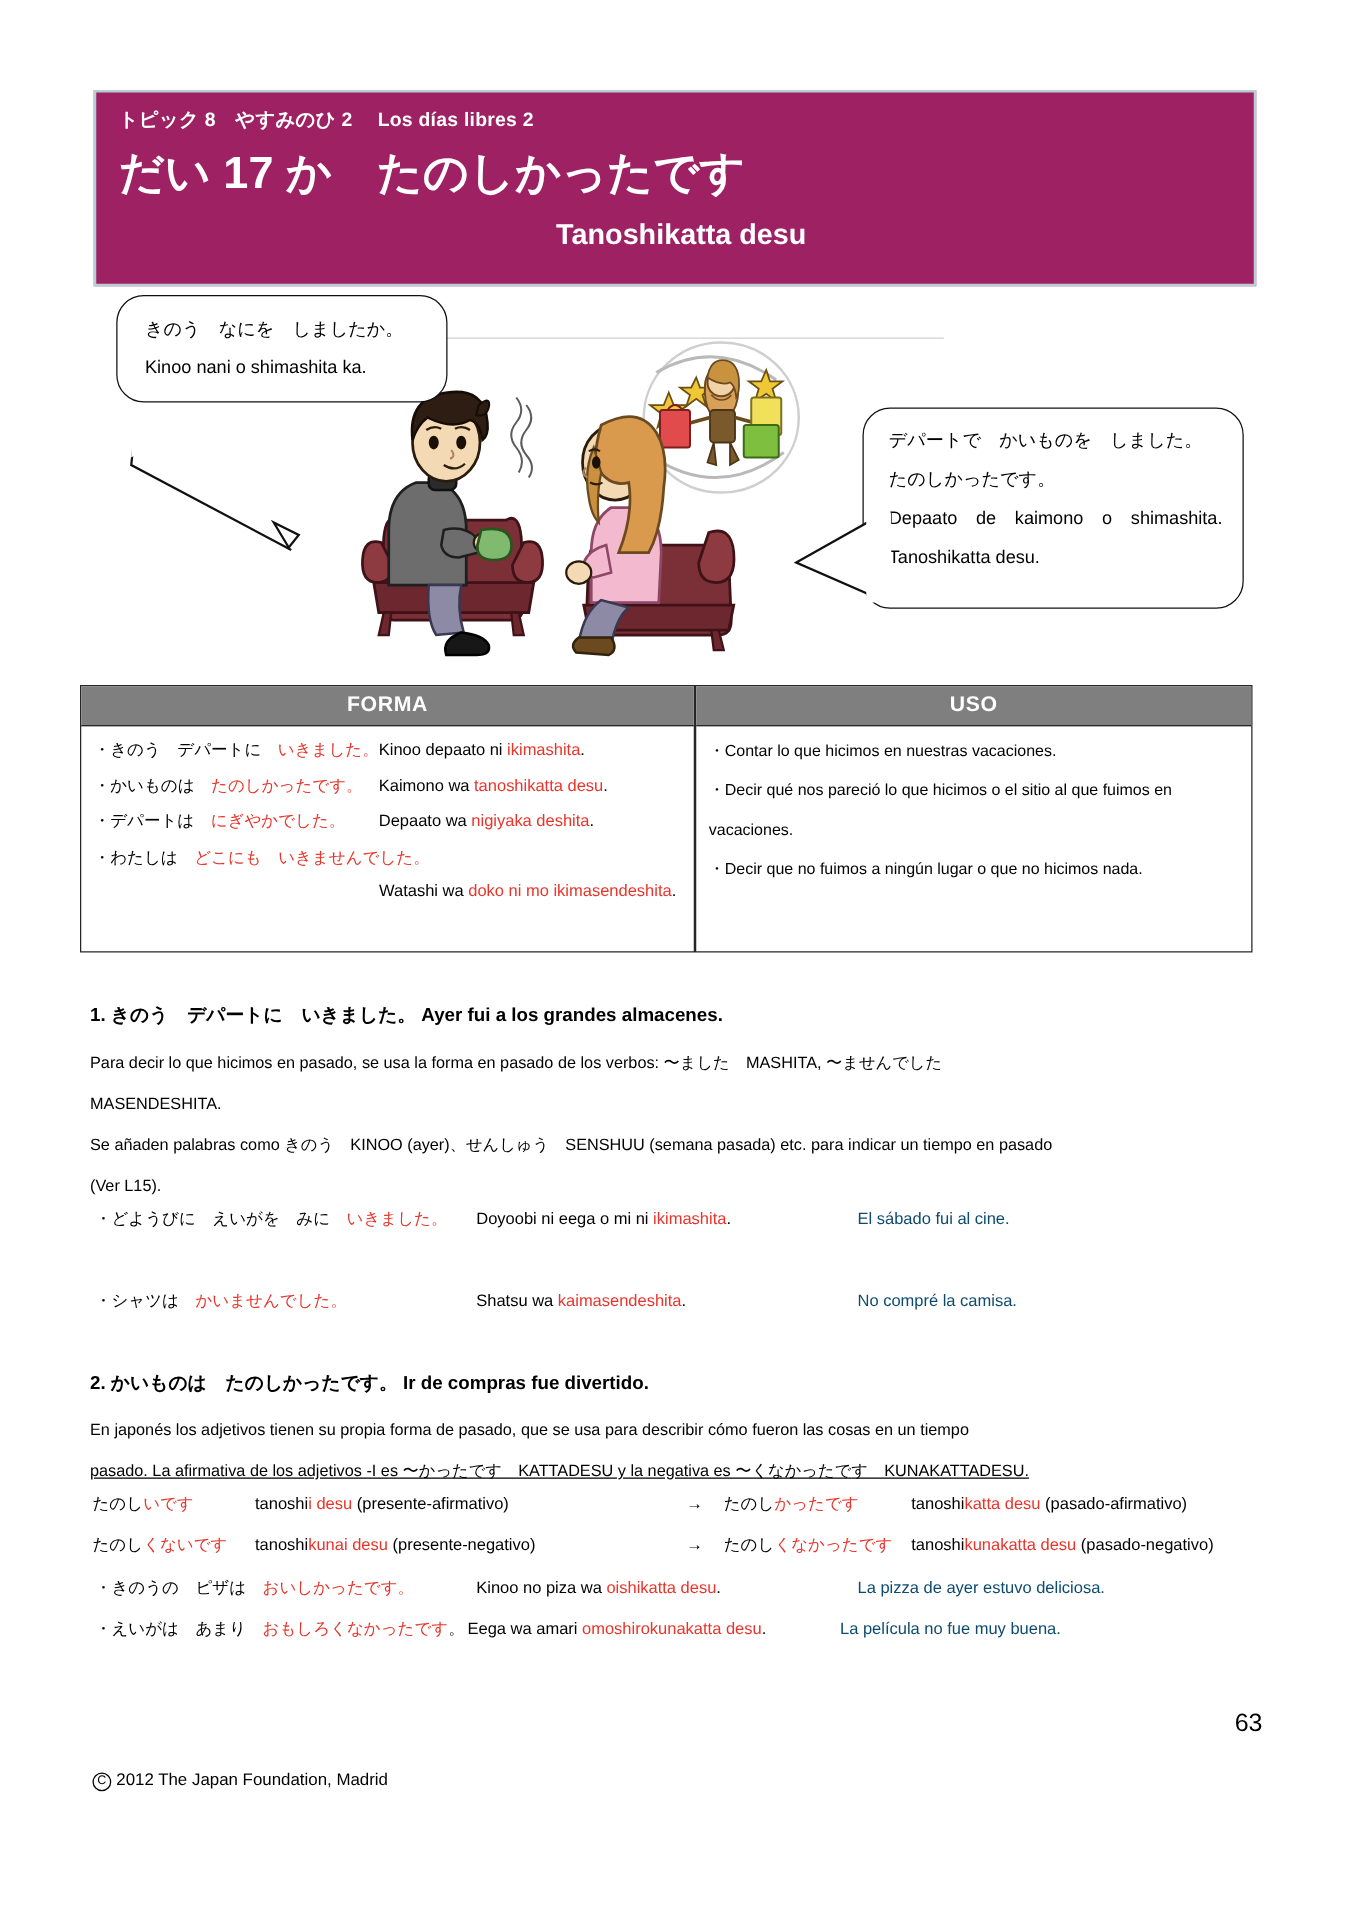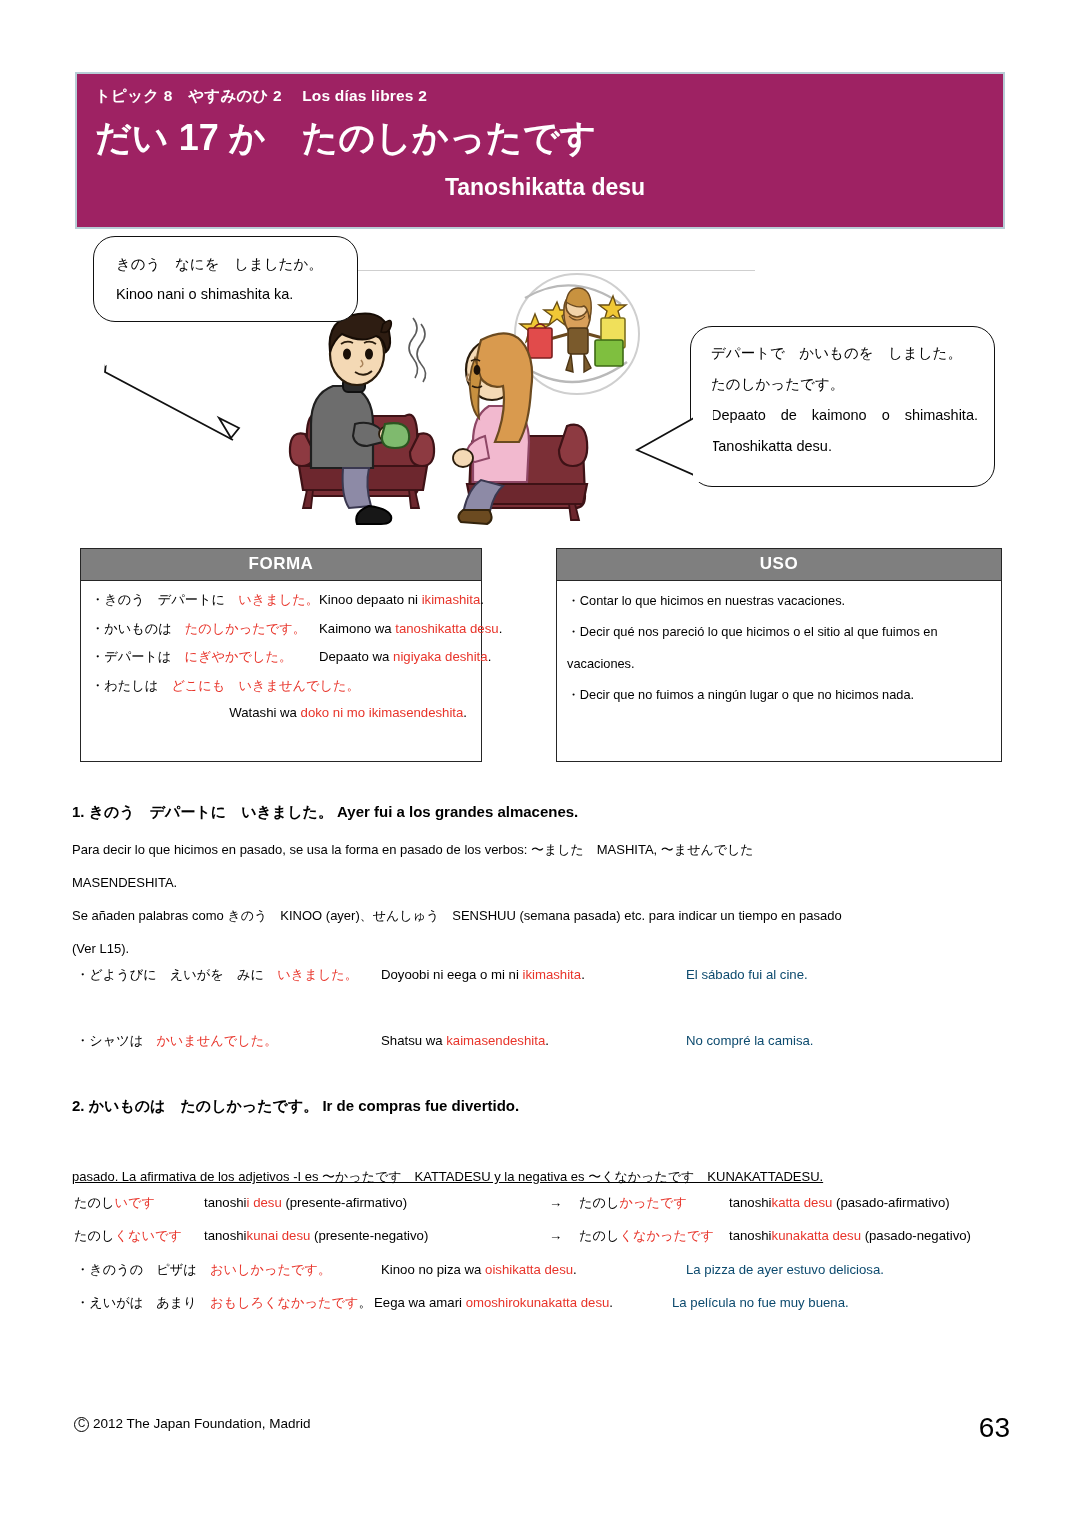--- a/index.html
+++ b/index.html
@@ -146,21 +146,21 @@
     font-size: 13.2px;
     line-height: 1.1;
     margin-bottom: 14px;
     white-space: nowrap;
   }
   .tbl-row:last-child { margin-bottom: 0; }
   .jp-col { display: inline-block; width: 228px; vertical-align: top; }
   .rom-col { display: inline-block; vertical-align: top; }
   .rom-wide { display: block; text-align: right; padding-right: 6px; margin-top: 13px; }
 
-  #forma { left: 80px; top: 548px; width: 402px; height: 214px; }
+  #forma { left: 64px; top: 548px; width: 492px; height: 214px; }
   #uso   { left: 556px; top: 548px; width: 446px; height: 214px; }
 
   #uso .uso-line {
     font-size: 12.8px;
     line-height: 1.2;
     margin-bottom: 16px;
   }
   #uso .uso-cont { margin-left: 0; margin-bottom: 16px; }
 
   
@@ -200,22 +200,22 @@
   .footer-copy {
     position: absolute;
     left: 74px;
     top: 1416px;
     font-size: 13.5px;
     white-space: nowrap;
   }
   .footer-page {
     position: absolute;
     right: 70px;
-    top: 1412px;
-    font-size: 28px;
+    top: 1368px;
+    font-size: 20px;
   }
   .cmark {
     display: inline-block;
     border: 1.1px solid #000;
     border-radius: 50%;
     width: 13px; height: 13px;
     line-height: 12px;
     text-align: center;
     font-size: 10px;
     margin-right: 4px;
@@ -404,20 +404,21 @@
 
 
   <div class="ex" style="left:76px; top:1032px;">
     <span class="c1"><span>・シャツは　</span><span class="red">かいませんでした。</span></span><span class="c2"><span>Shatsu wa </span><span class="red">kaimasendeshita</span><span>.</span></span><span class="c3">No compré la camisa.</span>
   </div>
 
   <div class="sec-head" style="left:72px; top:1097px;">
     <span>2.  かいものは　たのしかったです。</span><span> Ir de compras fue divertido.</span>
   </div>
 
+  <div class="para" style="left:72px; top:1127px; width:935px;">En japonés los adjetivos tienen su propia forma de pasado, que se usa para describir cómo fueron las cosas en un tiempo</div>
   <div class="para para-l" style="left:72px; top:1160px;text-decoration:underline;">pasado. La afirmativa de los adjetivos -I es 〜かったです　KATTADESU y la negativa es 〜くなかったです　KUNAKATTADESU.</div>
 
   <div class="conj" style="left:74px; top:1194px;">
     <span class="k1"><span>たのし</span><span class="red">いです</span></span><span class="k2"><span>tanoshi</span><span class="red">i desu</span><span> (presente-afirmativo)</span></span><span class="k3">→</span><span class="k4"><span>たのし</span><span class="red">かったです</span></span><span><span>tanoshi</span><span class="red">katta desu</span><span> (pasado-afirmativo)</span></span>
   </div>
 
   <div class="conj" style="left:74px; top:1227px;">
     <span class="k1"><span>たのし</span><span class="red">くないです</span></span><span class="k2"><span>tanoshi</span><span class="red">kunai desu</span><span> (presente-negativo)</span></span><span class="k3">→</span><span class="k4"><span>たのし</span><span class="red">くなかったです</span></span><span><span>tanoshi</span><span class="red">kunakatta desu</span><span> (pasado-negativo)</span></span>
   </div>
 

